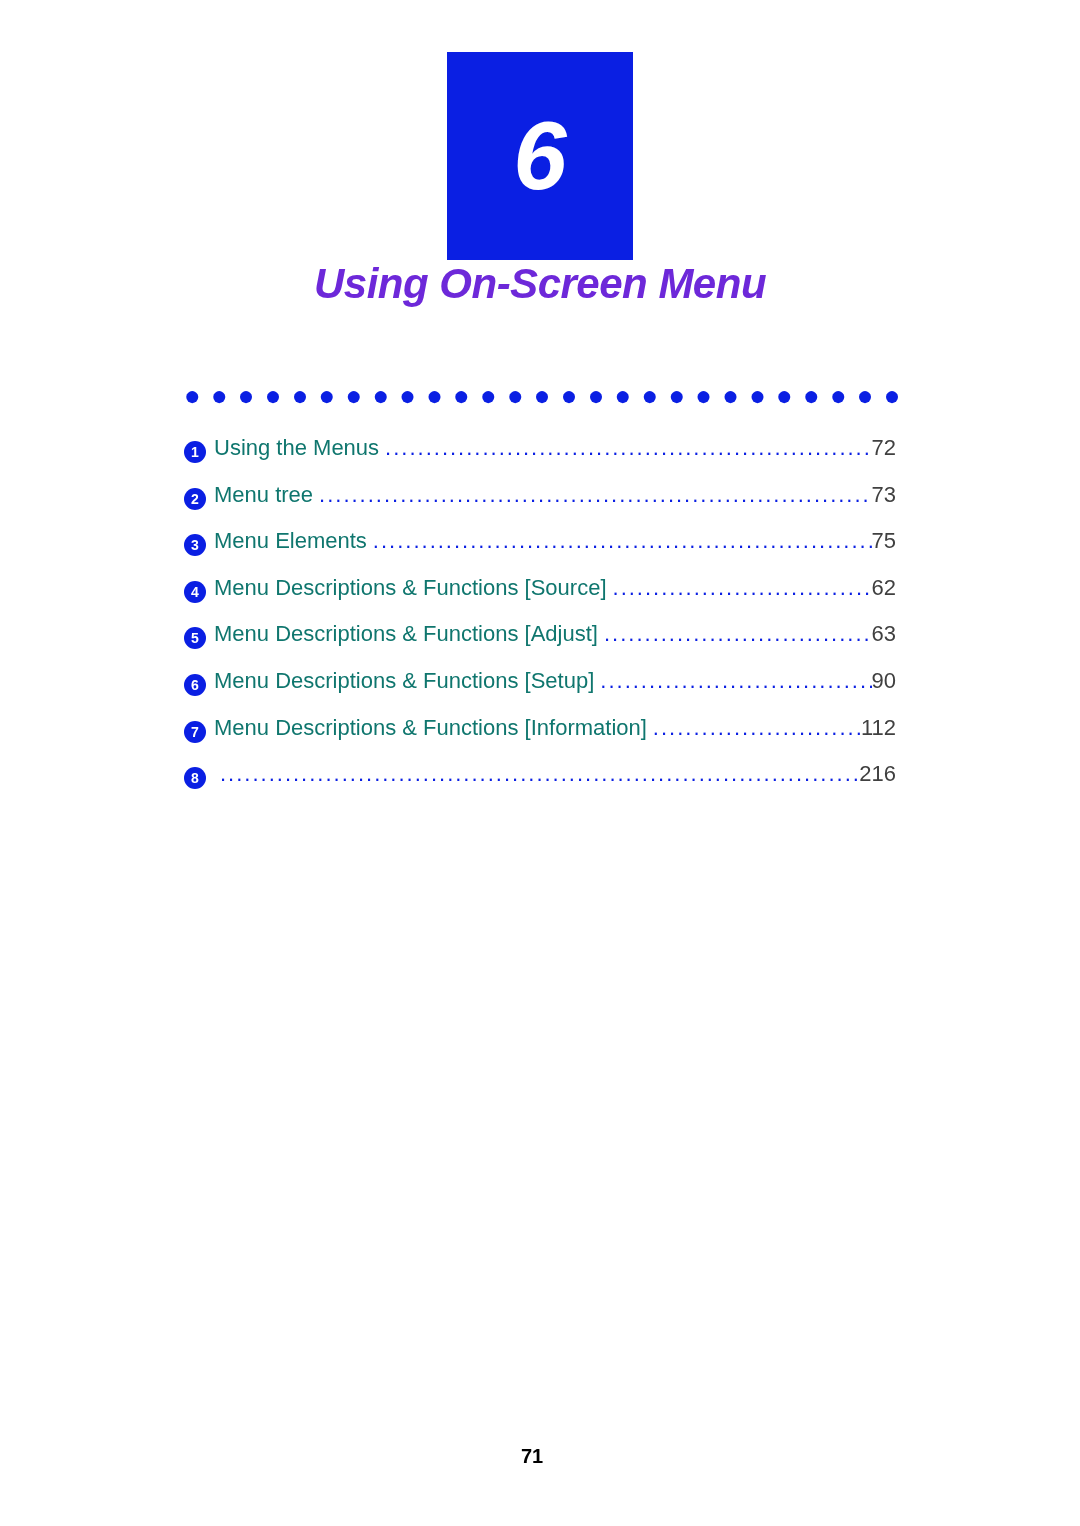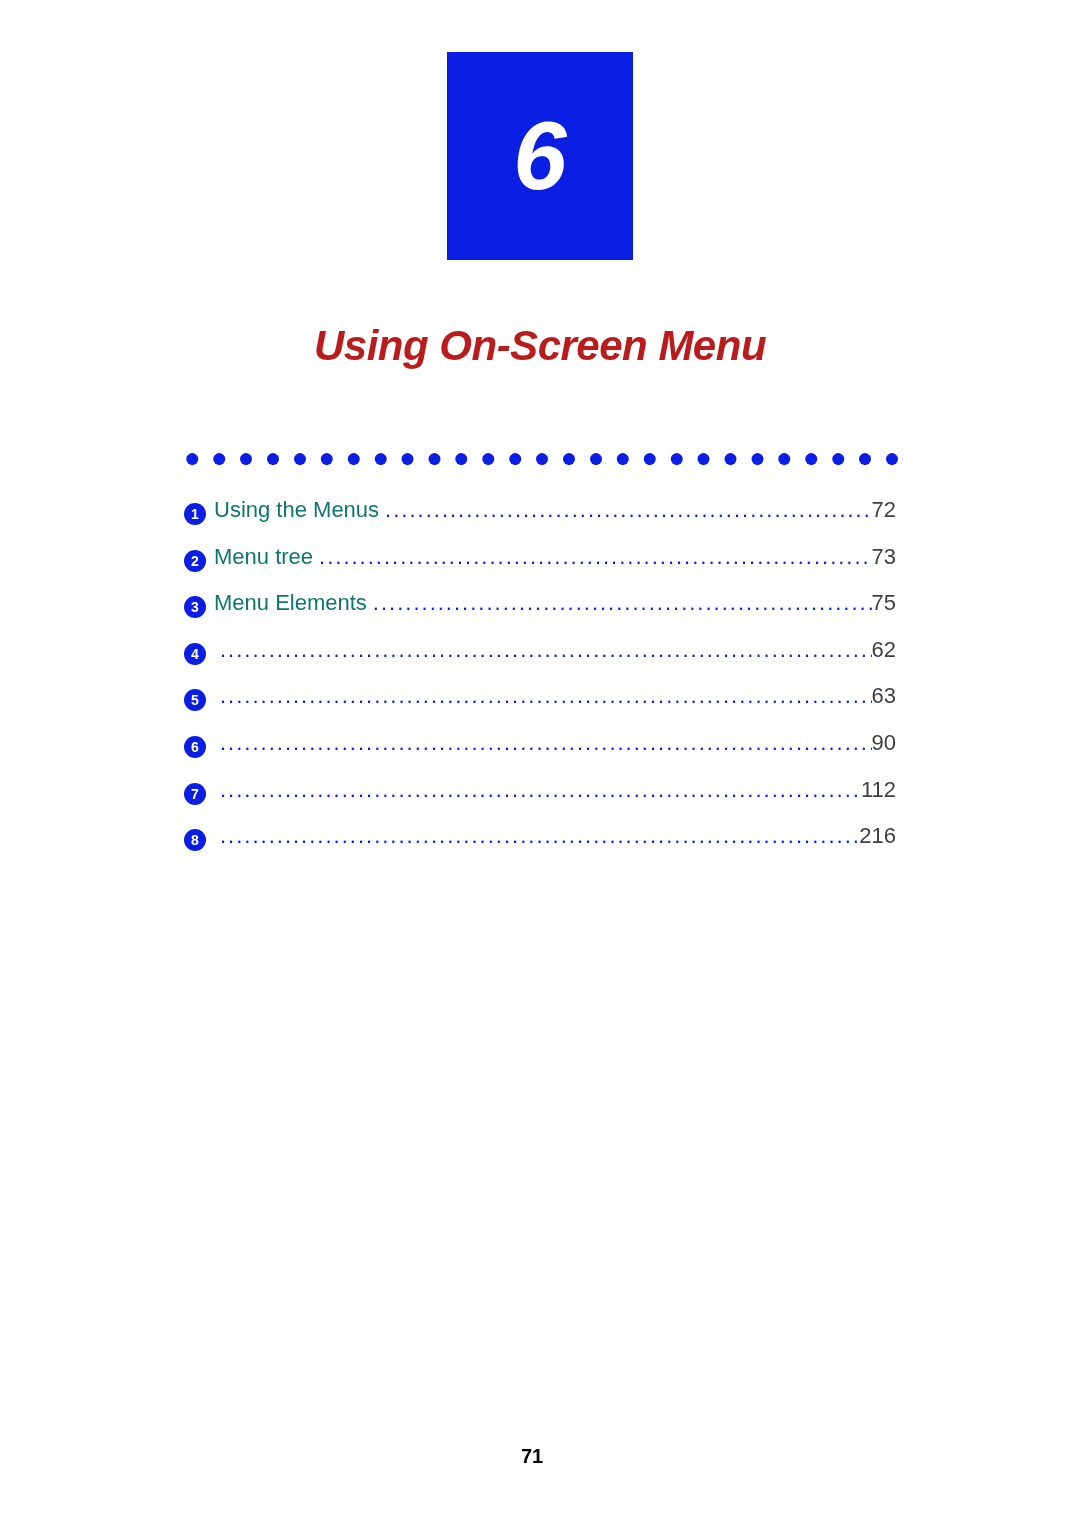--- a/index.html
+++ b/index.html
@@ -25,22 +25,21 @@
     font-size: 96px;
     font-weight: bold;
     font-style: italic;
     font-family: Arial, Helvetica, sans-serif;
   }
   .chapter-title {
     text-align: center;
     font-size: 42px;
     font-weight: 900;
     font-style: italic;
-    color: #b91c1c;
-    margin-top: 62px;
+    color: #6d28d9;
     letter-spacing: -0.5px;
     font-family: Arial, Helvetica, sans-serif;
   }
   .toc-container {
     margin: 72px auto 0 auto;
     width: 720px;
     position: relative;
   }
   .dots-line {
     color: #0a1fe3;
@@ -138,38 +137,42 @@
 
     <div class="toc-item">
       <span class="toc-bullet">3</span>
       <span class="toc-title">Menu Elements</span>
       <span class="toc-dots"></span>
       <span class="toc-page">75</span>
     </div>
 
     <div class="toc-item">
       <span class="toc-bullet">4</span>
+      <span class="toc-title">Menu Descriptions &amp; Functions [Source]</span>
       <span class="toc-dots"></span>
       <span class="toc-page">62</span>
     </div>
 
     <div class="toc-item">
       <span class="toc-bullet">5</span>
+      <span class="toc-title">Menu Descriptions &amp; Functions [Adjust]</span>
       <span class="toc-dots"></span>
       <span class="toc-page">63</span>
     </div>
 
     <div class="toc-item">
       <span class="toc-bullet">6</span>
+      <span class="toc-title">Menu Descriptions &amp; Functions [Setup]</span>
       <span class="toc-dots"></span>
       <span class="toc-page">90</span>
     </div>
 
     <div class="toc-item">
       <span class="toc-bullet">7</span>
+      <span class="toc-title">Menu Descriptions &amp; Functions [Information]</span>
       <span class="toc-dots"></span>
       <span class="toc-page">112</span>
     </div>
 
     <div class="toc-item">
       <span class="toc-bullet">8</span>
       <span class="toc-dots"></span>
       <span class="toc-page">216</span>
     </div>
 

